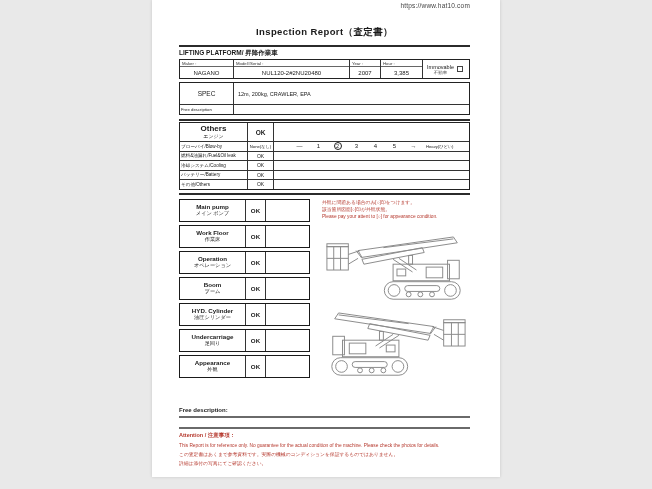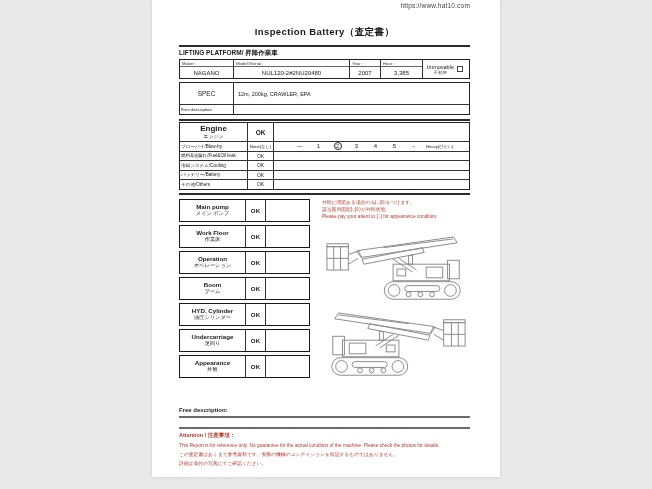--- a/index.html
+++ b/index.html
@@ -104,21 +104,21 @@
   .attn-line { font-size:4.8px; line-height:9px; color:#b5382d; }
   .attn-line.first { margin-top:2px; }
 </style>
 </head>
 <body>
 
 <div class="page">
   <div class="url-header">https://www.hat10.com</div>
 
   <div class="content">
-    <div class="title">Inspection Battery（査定書）</div>
+    <div class="title">Inspection Report（査定書）</div>
     <div class="title-rule"></div>
     <div class="section-label">LIFTING PLATFORM/ 昇降作業車</div>
 
     <div class="info-table">
       <div class="info-cell w-maker">
         <div class="info-label">Maker :</div>
         <div class="info-value">NAGANO</div>
       </div>
       <div class="info-cell w-model">
         <div class="info-label">Model#Serial :</div>
@@ -150,21 +150,21 @@
         <div class="fd-label">Free description</div>
         <div class="fd-val"></div>
       </div>
     </div>
 
     <div class="thick-rule rule-1"></div>
 
     <div class="engine-table">
       <div class="eng-header">
         <div class="eng-title-cell">
-          <div class="eng-title-en">Engine</div>
+          <div class="eng-title-en">Others</div>
           <div class="eng-title-jp">エンジン</div>
         </div>
         <div class="eng-ok-cell">OK</div>
         <div class="eng-rest"></div>
       </div>
       <div class="eng-row">
         <div class="eng-row-label">ブローバイ/Blow-by</div>
         <div class="eng-row-status blowby-none">None(なし)</div>
         <div class="eng-row-rest scale">
           <span>—</span>

